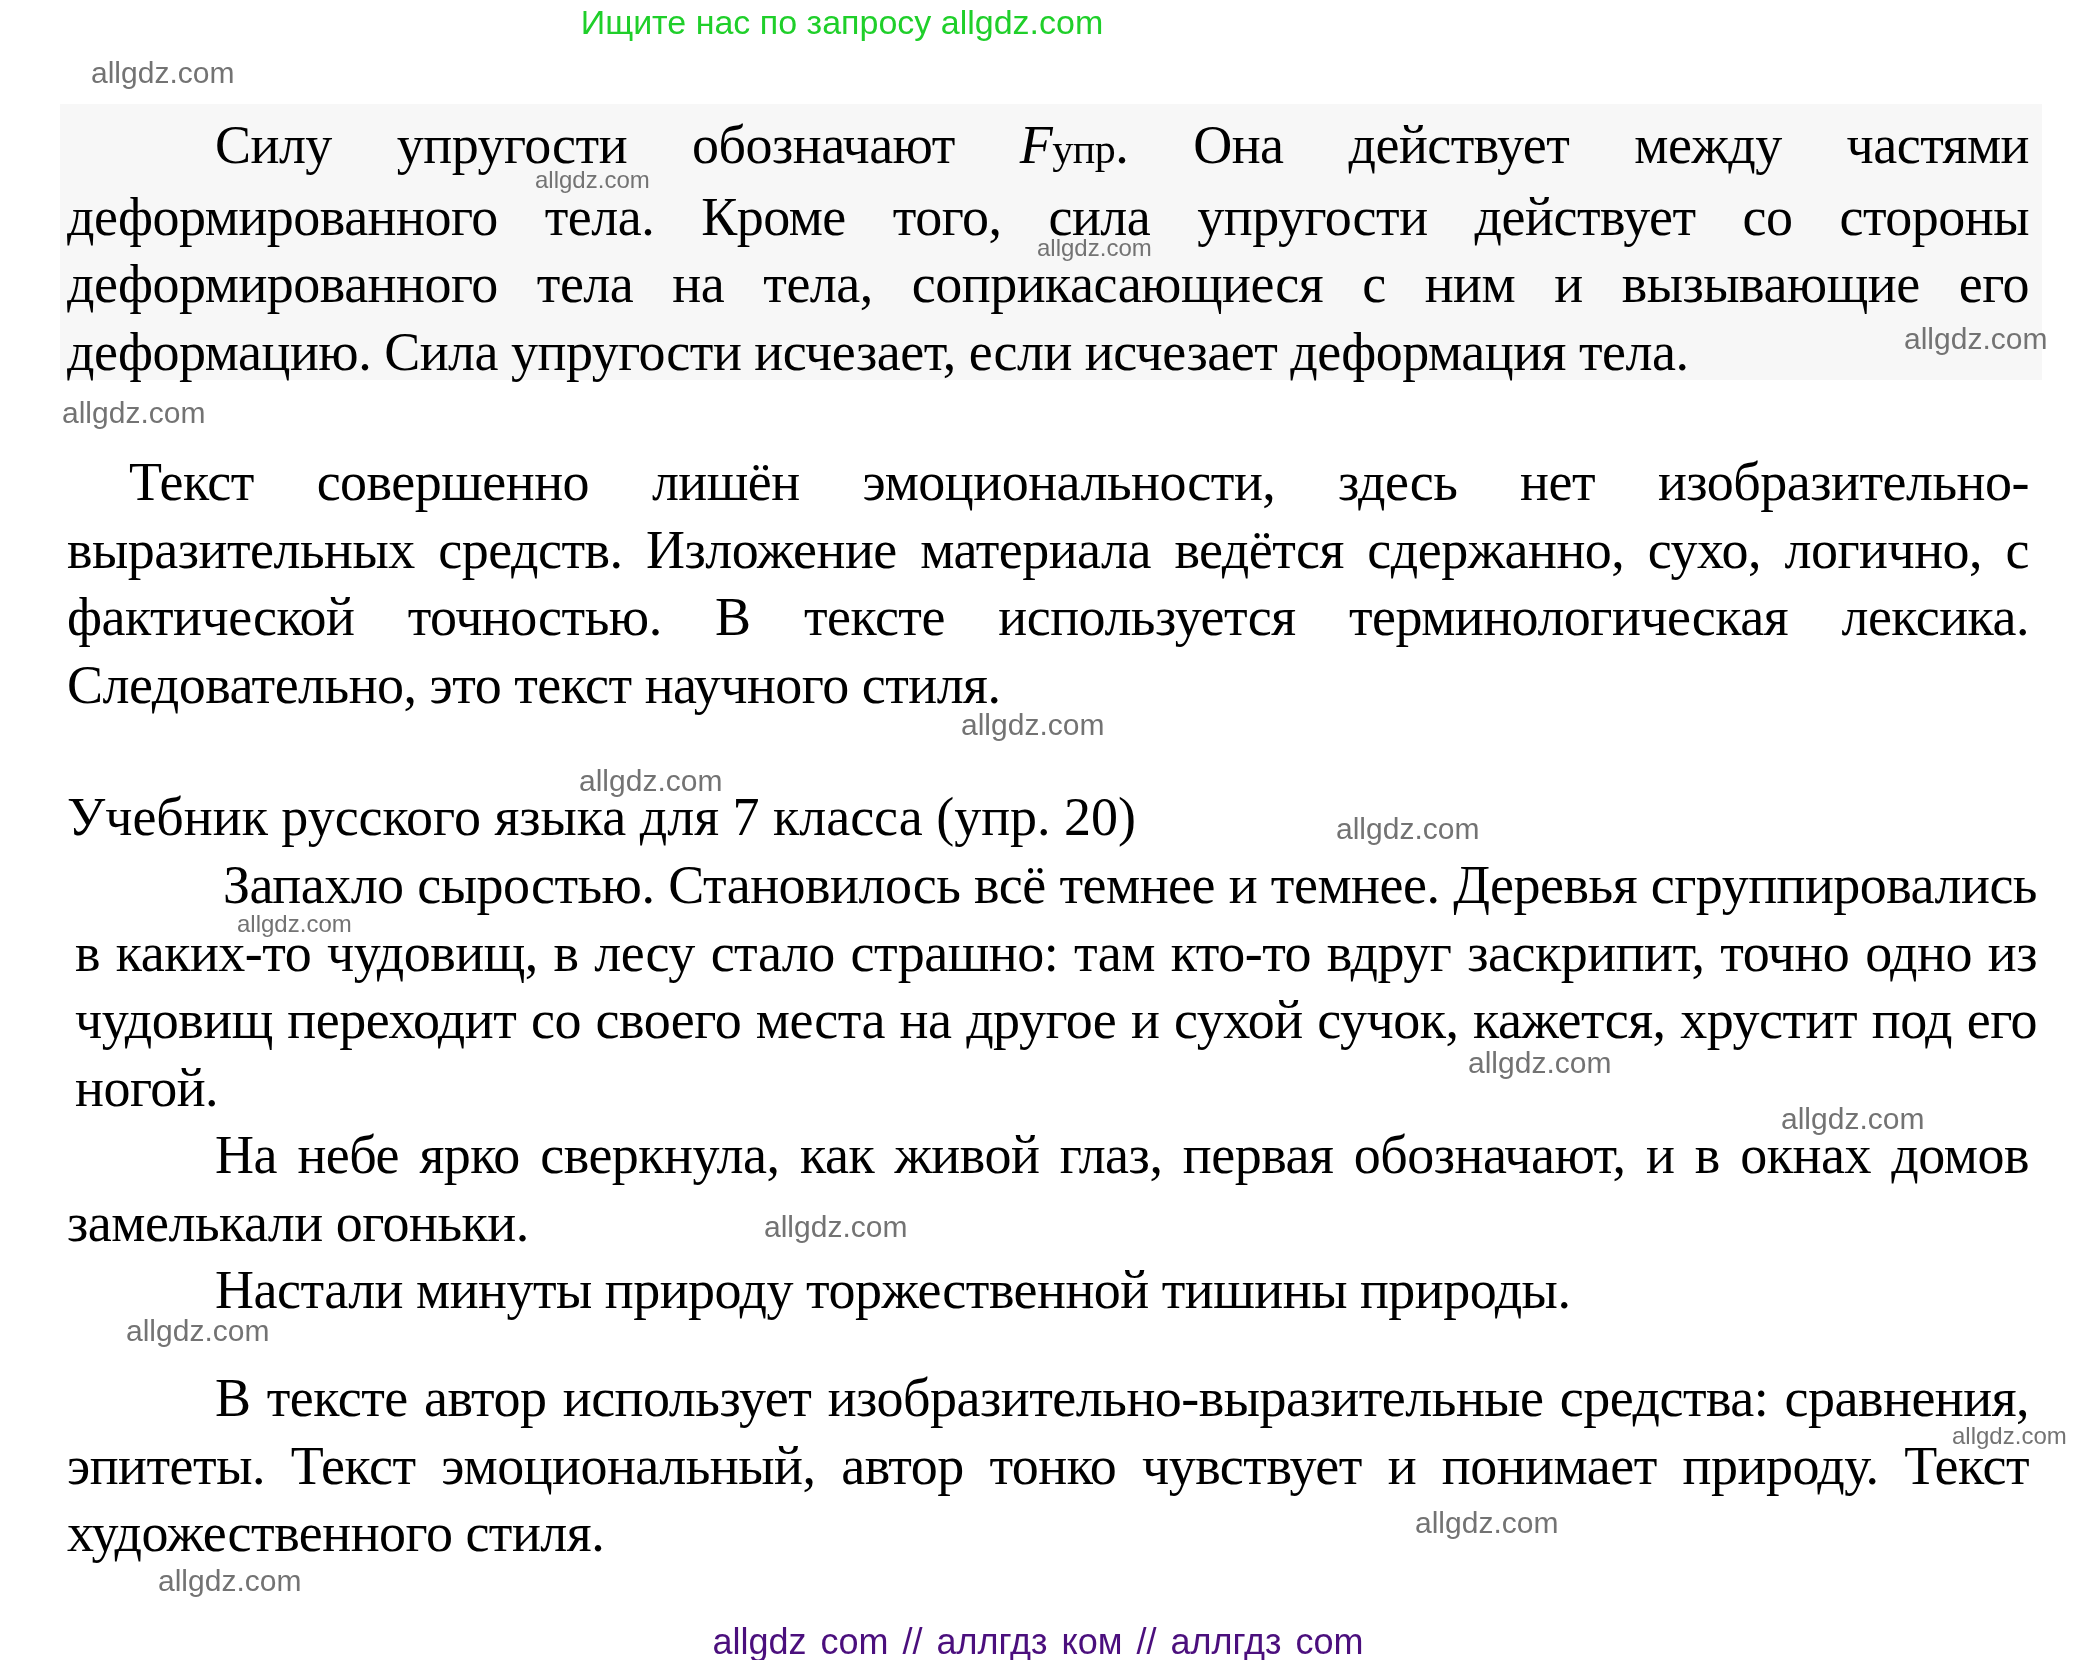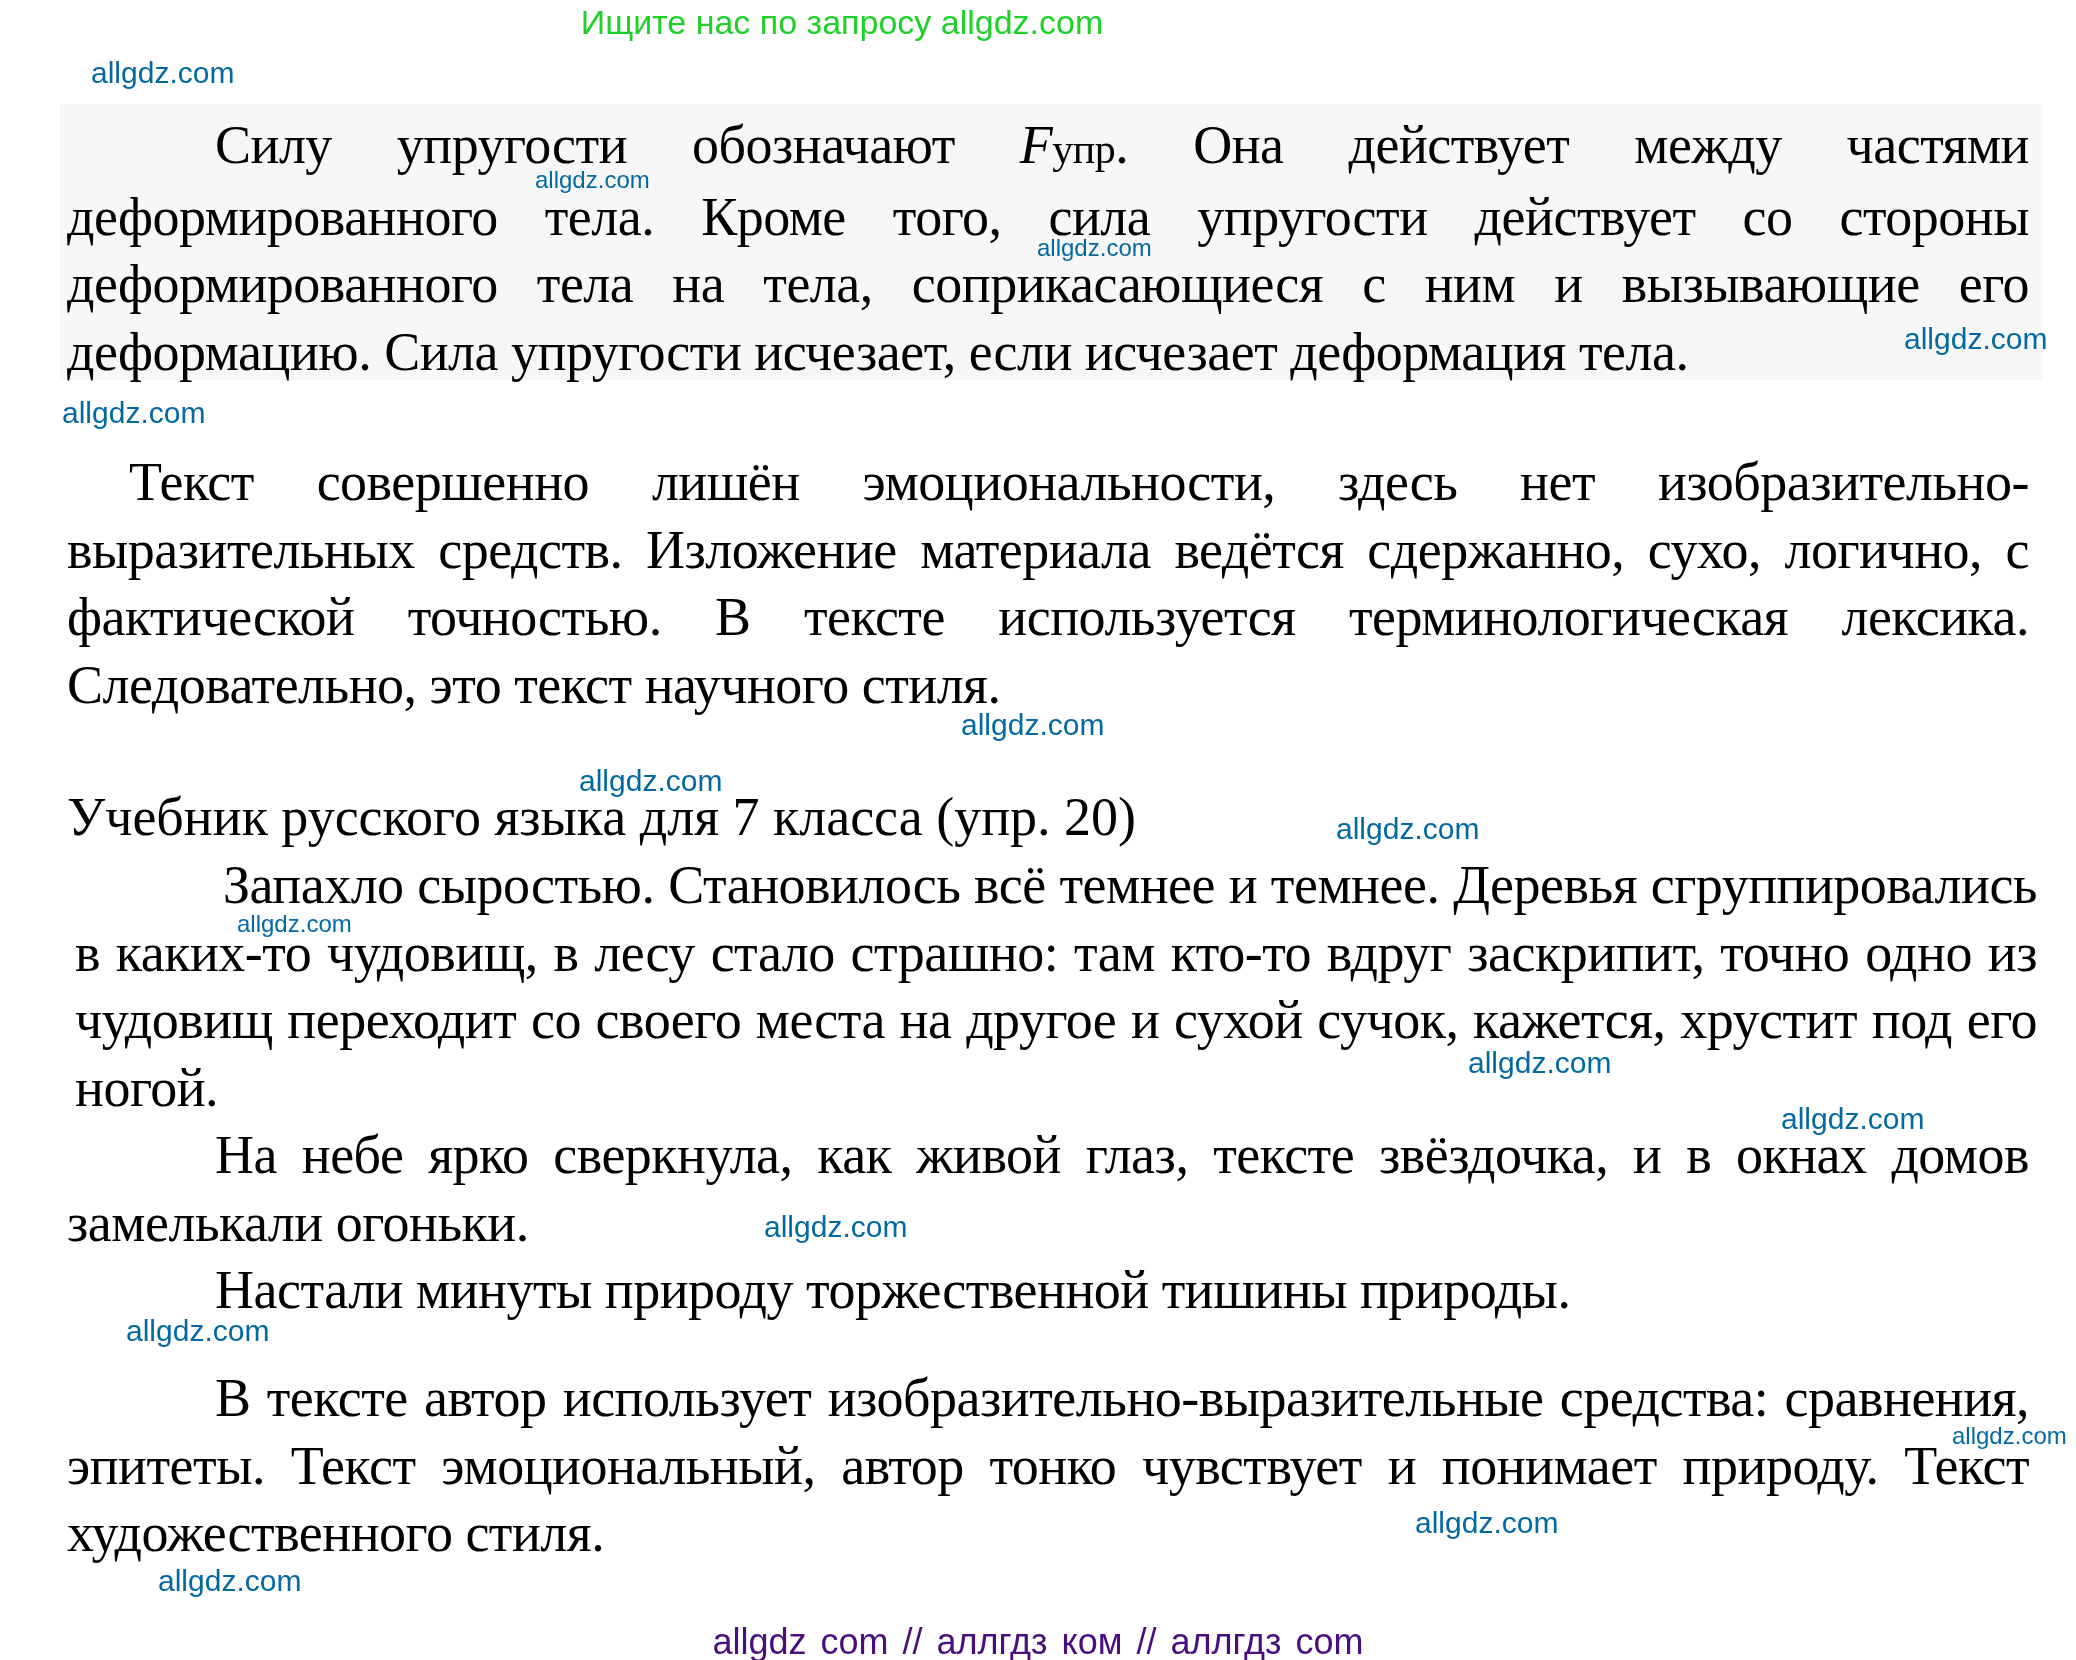--- a/index.html
+++ b/index.html
@@ -25,21 +25,21 @@
   }
   .para .indent { display:inline-block; width:148px; }
   .para.small-indent .indent { width:62px; }
   .sub { font-size:42px; }
   .it { font-style:italic; }
   .heading {
     position:absolute; left:67px; top:784px;
     font-family:"Liberation Serif", serif; font-size:54px; line-height:67.5px; color:#000;
   }
   .wm {
-    position:absolute; font-family:"Liberation Sans", sans-serif; color:#0369a1;
+    position:absolute; font-family:"Liberation Sans", sans-serif; color:#737373;
     white-space:nowrap;
   }
   .wm.lg { font-size:30px; }
   .wm.sm { font-size:24px; }
 </style>
 </head>
 <body>
 
 <div class="header">Ищите нас по запросу allgdz.com</div>
 
@@ -53,21 +53,21 @@
   <span class="indent"></span><span>Текст совершенно лишён эмоциональности, здесь нет изобразительно-выразительных средств. Изложение материала ведётся сдержанно, сухо, логично, с фактической точностью. В тексте используется терминологическая лексика. Следовательно, это текст научного стиля.</span>
 </div>
 
 <div class="heading">Учебник русского языка для 7 класса (упр. 20)</div>
 
 <div class="para" style="top:852px;margin-left:8px;">
   <span class="indent"></span><span>Запахло сыростью. Становилось всё темнее и темнее. Деревья сгруппировались в каких-то чудовищ, в лесу стало страшно: там кто-то вдруг заскрипит, точно одно из чудовищ переходит со своего места на другое и сухой сучок, кажется, хрустит под его ногой.</span>
 </div>
 
 <div class="para" style="top:1122px;">
-  <span class="indent"></span><span>На небе ярко сверкнула, как живой глаз, тексте звёздочка, и в окнах домов замелькали огоньки.</span>
+  <span class="indent"></span><span>На небе ярко сверкнула, как живой глаз, первая обозначают, и в окнах домов замелькали огоньки.</span>
 </div>
 
 <div class="para" style="top:1257px;">
   <span class="indent"></span><span>Настали минуты природу торжественной тишины природы.</span>
 </div>
 
 <div class="para" style="top:1365px;">
   <span class="indent"></span><span>В тексте автор использует изобразительно-выразительные средства: сравнения, эпитеты. Текст эмоциональный, автор тонко чувствует и понимает природу. Текст художественного стиля.</span>
 </div>
 

